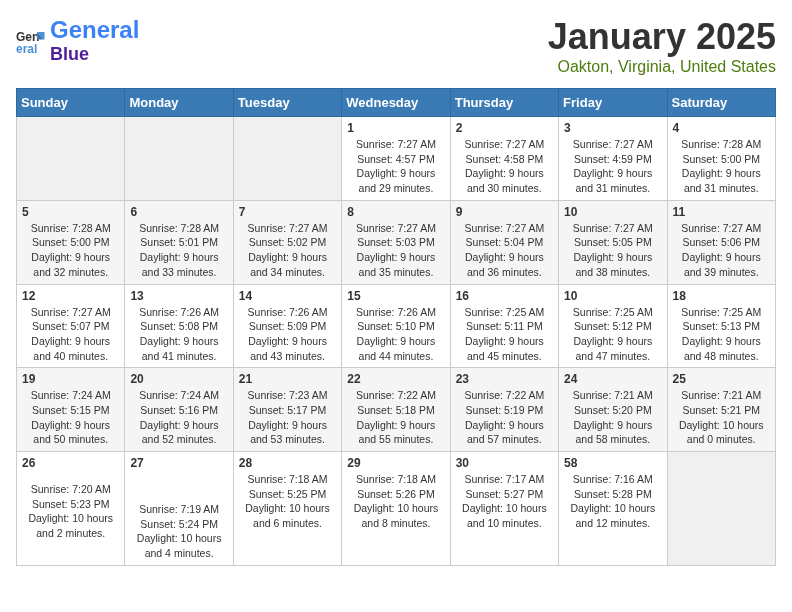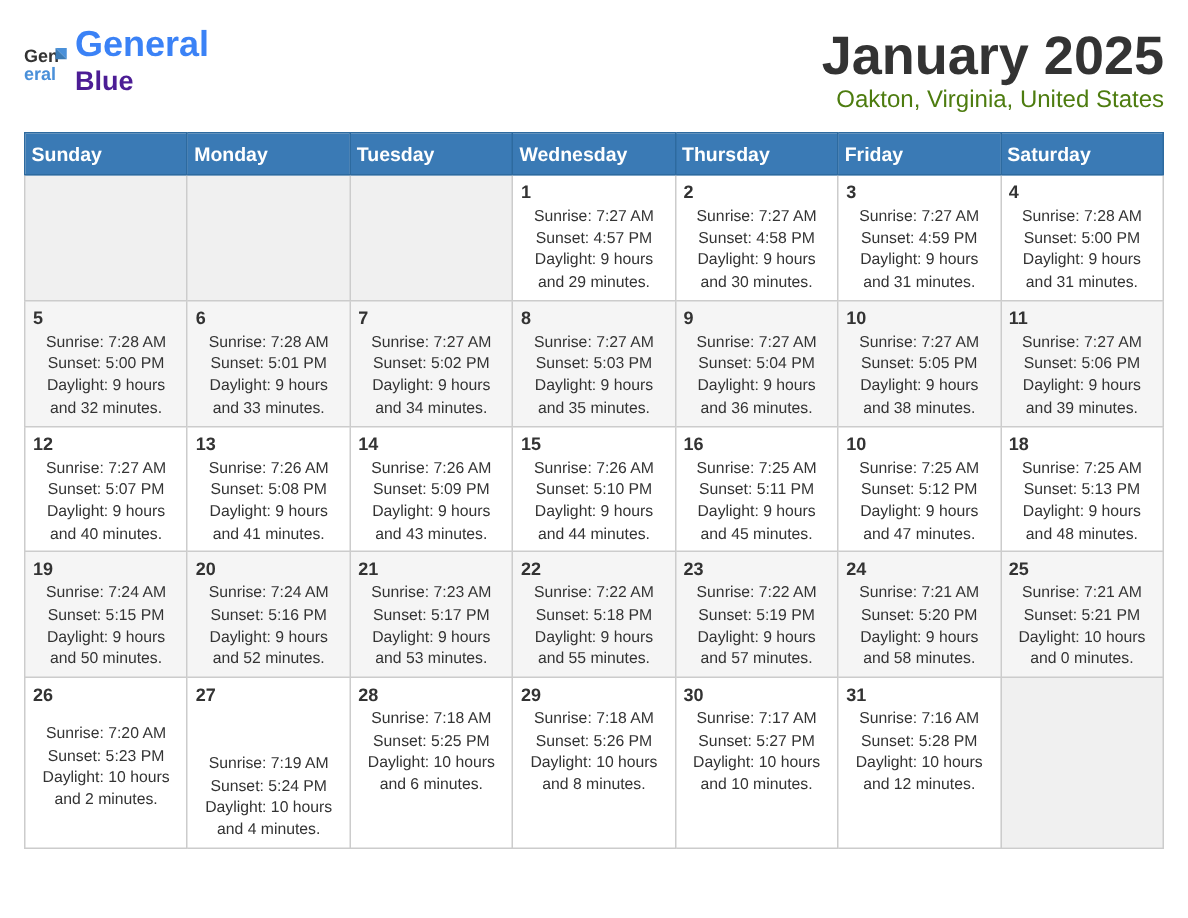--- a/index.html
+++ b/index.html
@@ -332,21 +332,21 @@
 and 8 minutes.</div>
         </td>
         <td>
           <div class="day-num">30</div>
           <div class="day-info" style="white-space: pre-line;">Sunrise: 7:17 AM
 Sunset: 5:27 PM
 Daylight: 10 hours
 and 10 minutes.</div>
         </td>
         <td>
-          <div class="day-num">31</div>
+          <div class="day-num">58</div>
           <div class="day-info" style="white-space: pre-line;">Sunrise: 7:16 AM
 Sunset: 5:28 PM
 Daylight: 10 hours
 and 12 minutes.</div>
         </td>
         <td class="empty-cell"></td>
       </tr>
     </tbody>
 </table>
 

